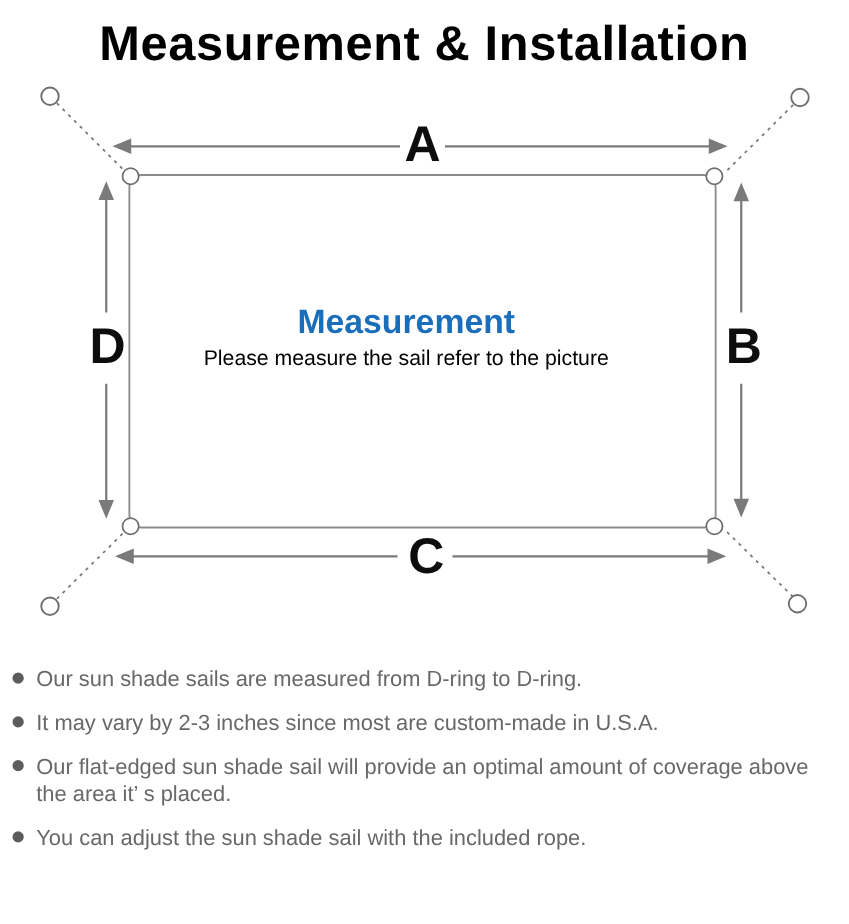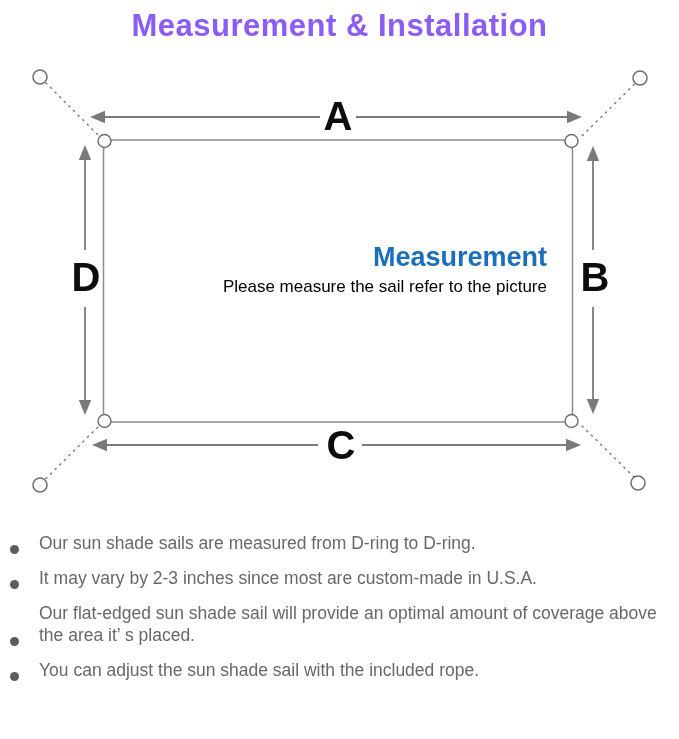--- a/index.html
+++ b/index.html
@@ -1,31 +1,31 @@
 <!DOCTYPE html>
 <html><head>
 <meta charset="utf-8">
 <style>
   html,body{margin:0;padding:0;background:#fff;}
   #page{position:relative;width:679px;height:739px;background:#ffffff;overflow:hidden;
         font-family:"Liberation Sans","DejaVu Sans",sans-serif;}
   
-  .page-title{margin:0;padding-top:7px;text-align:center;font-size:31px;line-height:38px;
-              font-weight:bold;color:#8b5cf6;letter-spacing:0.5px;}
+  .page-title{margin:0;padding-top:17px;text-align:center;font-size:39px;line-height:38px;
+              font-weight:bold;color:#000000;letter-spacing:0.5px;}
   
   .diagram{position:absolute;left:0;top:55px;width:679px;height:460px;}
   .diagram svg{position:absolute;left:0;top:0;}
   .dim-label{position:absolute;transform:translate(-50%,-50%);font-weight:bold;
              font-size:40px;color:#0d0d0d;line-height:1;}
-  .center-text{position:absolute;left:103px;top:186px;width:444px;text-align:right;}
+  .center-text{position:absolute;left:103px;top:186px;width:444px;text-align:center;}
   .center-text h2{margin:0;font-size:27px;line-height:32px;font-weight:bold;color:#1b6fba;}
   .center-text p{margin:3px 0 0 0;font-size:17px;line-height:22px;color:#000000;}
   
   .notes{position:absolute;left:10px;top:532px;right:5px;display:flex;flex-direction:column;gap:13px;}
-  .note-item{display:flex;gap:20px;align-items:flex-end;}
+  .note-item{display:flex;gap:10px;align-items:flex-start;}
   .bullet-dot{width:9px;height:9px;border-radius:50%;background:#5c5c5c;flex:0 0 9px;margin-top:6px;}
   .note-text{font-size:17.5px;line-height:22px;color:#686868;}
 </style>
 </head>
 <body>
 
 <div id="page">
 
   <h1 class="page-title">Measurement &amp; Installation</h1>
 

